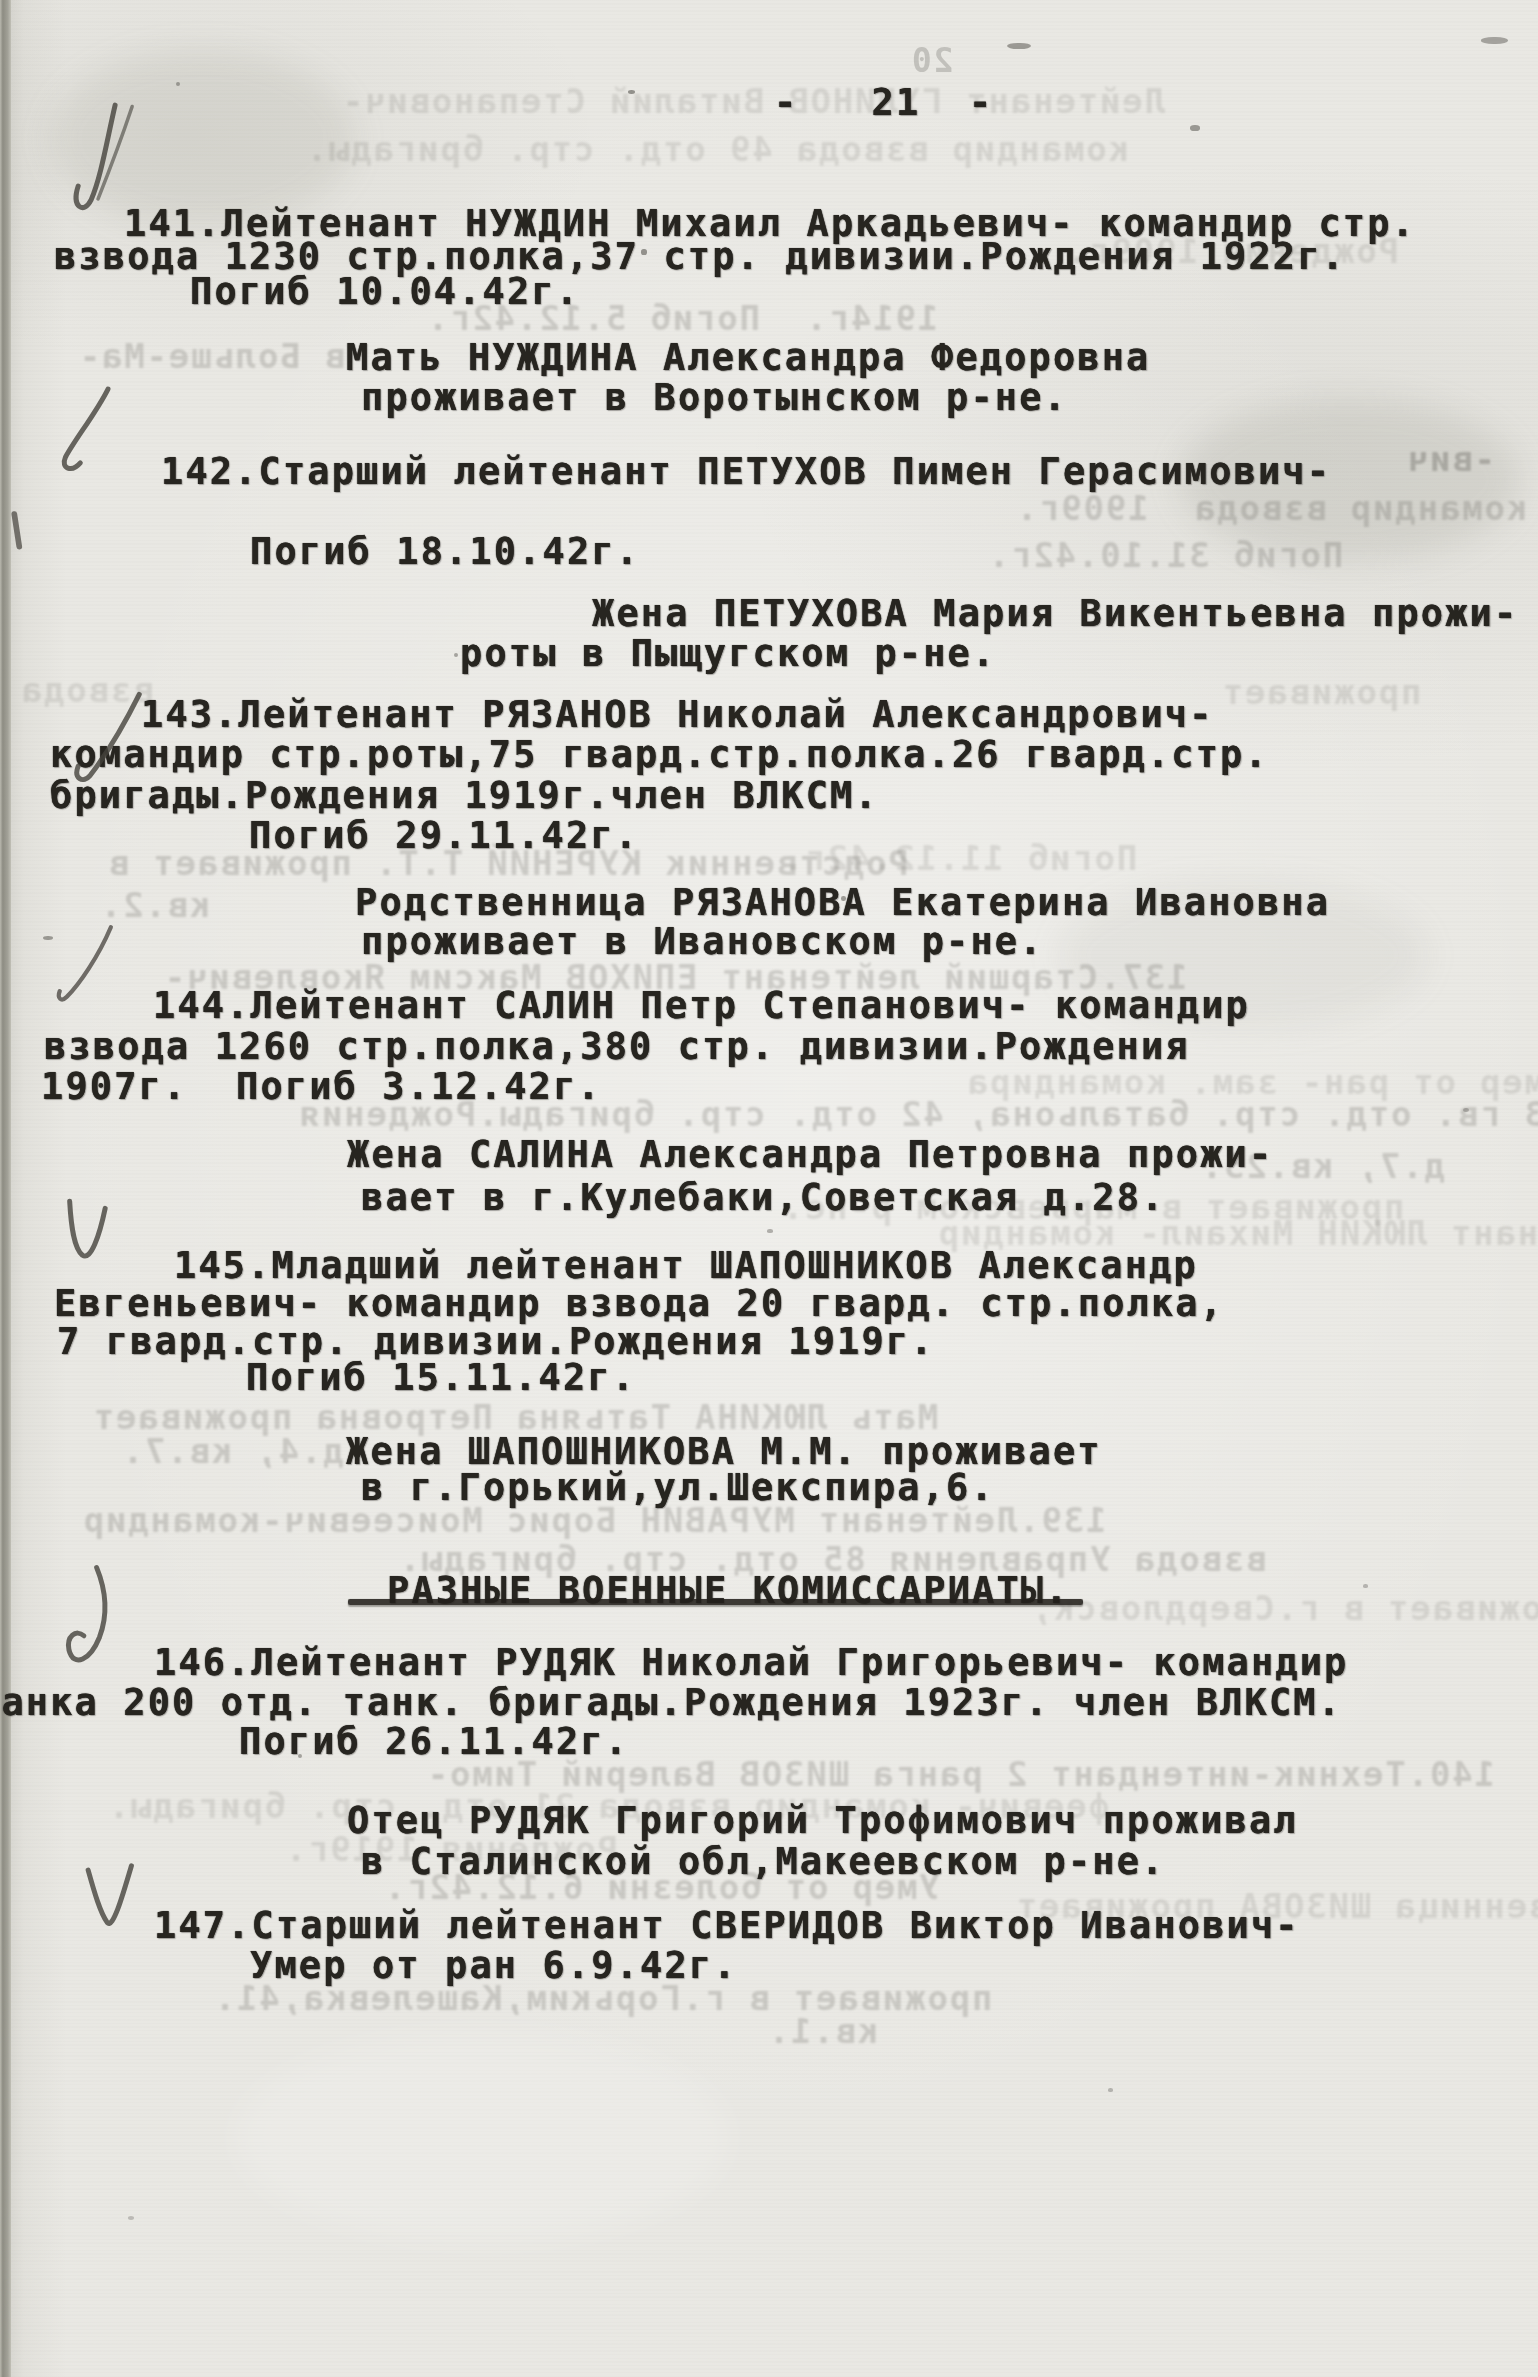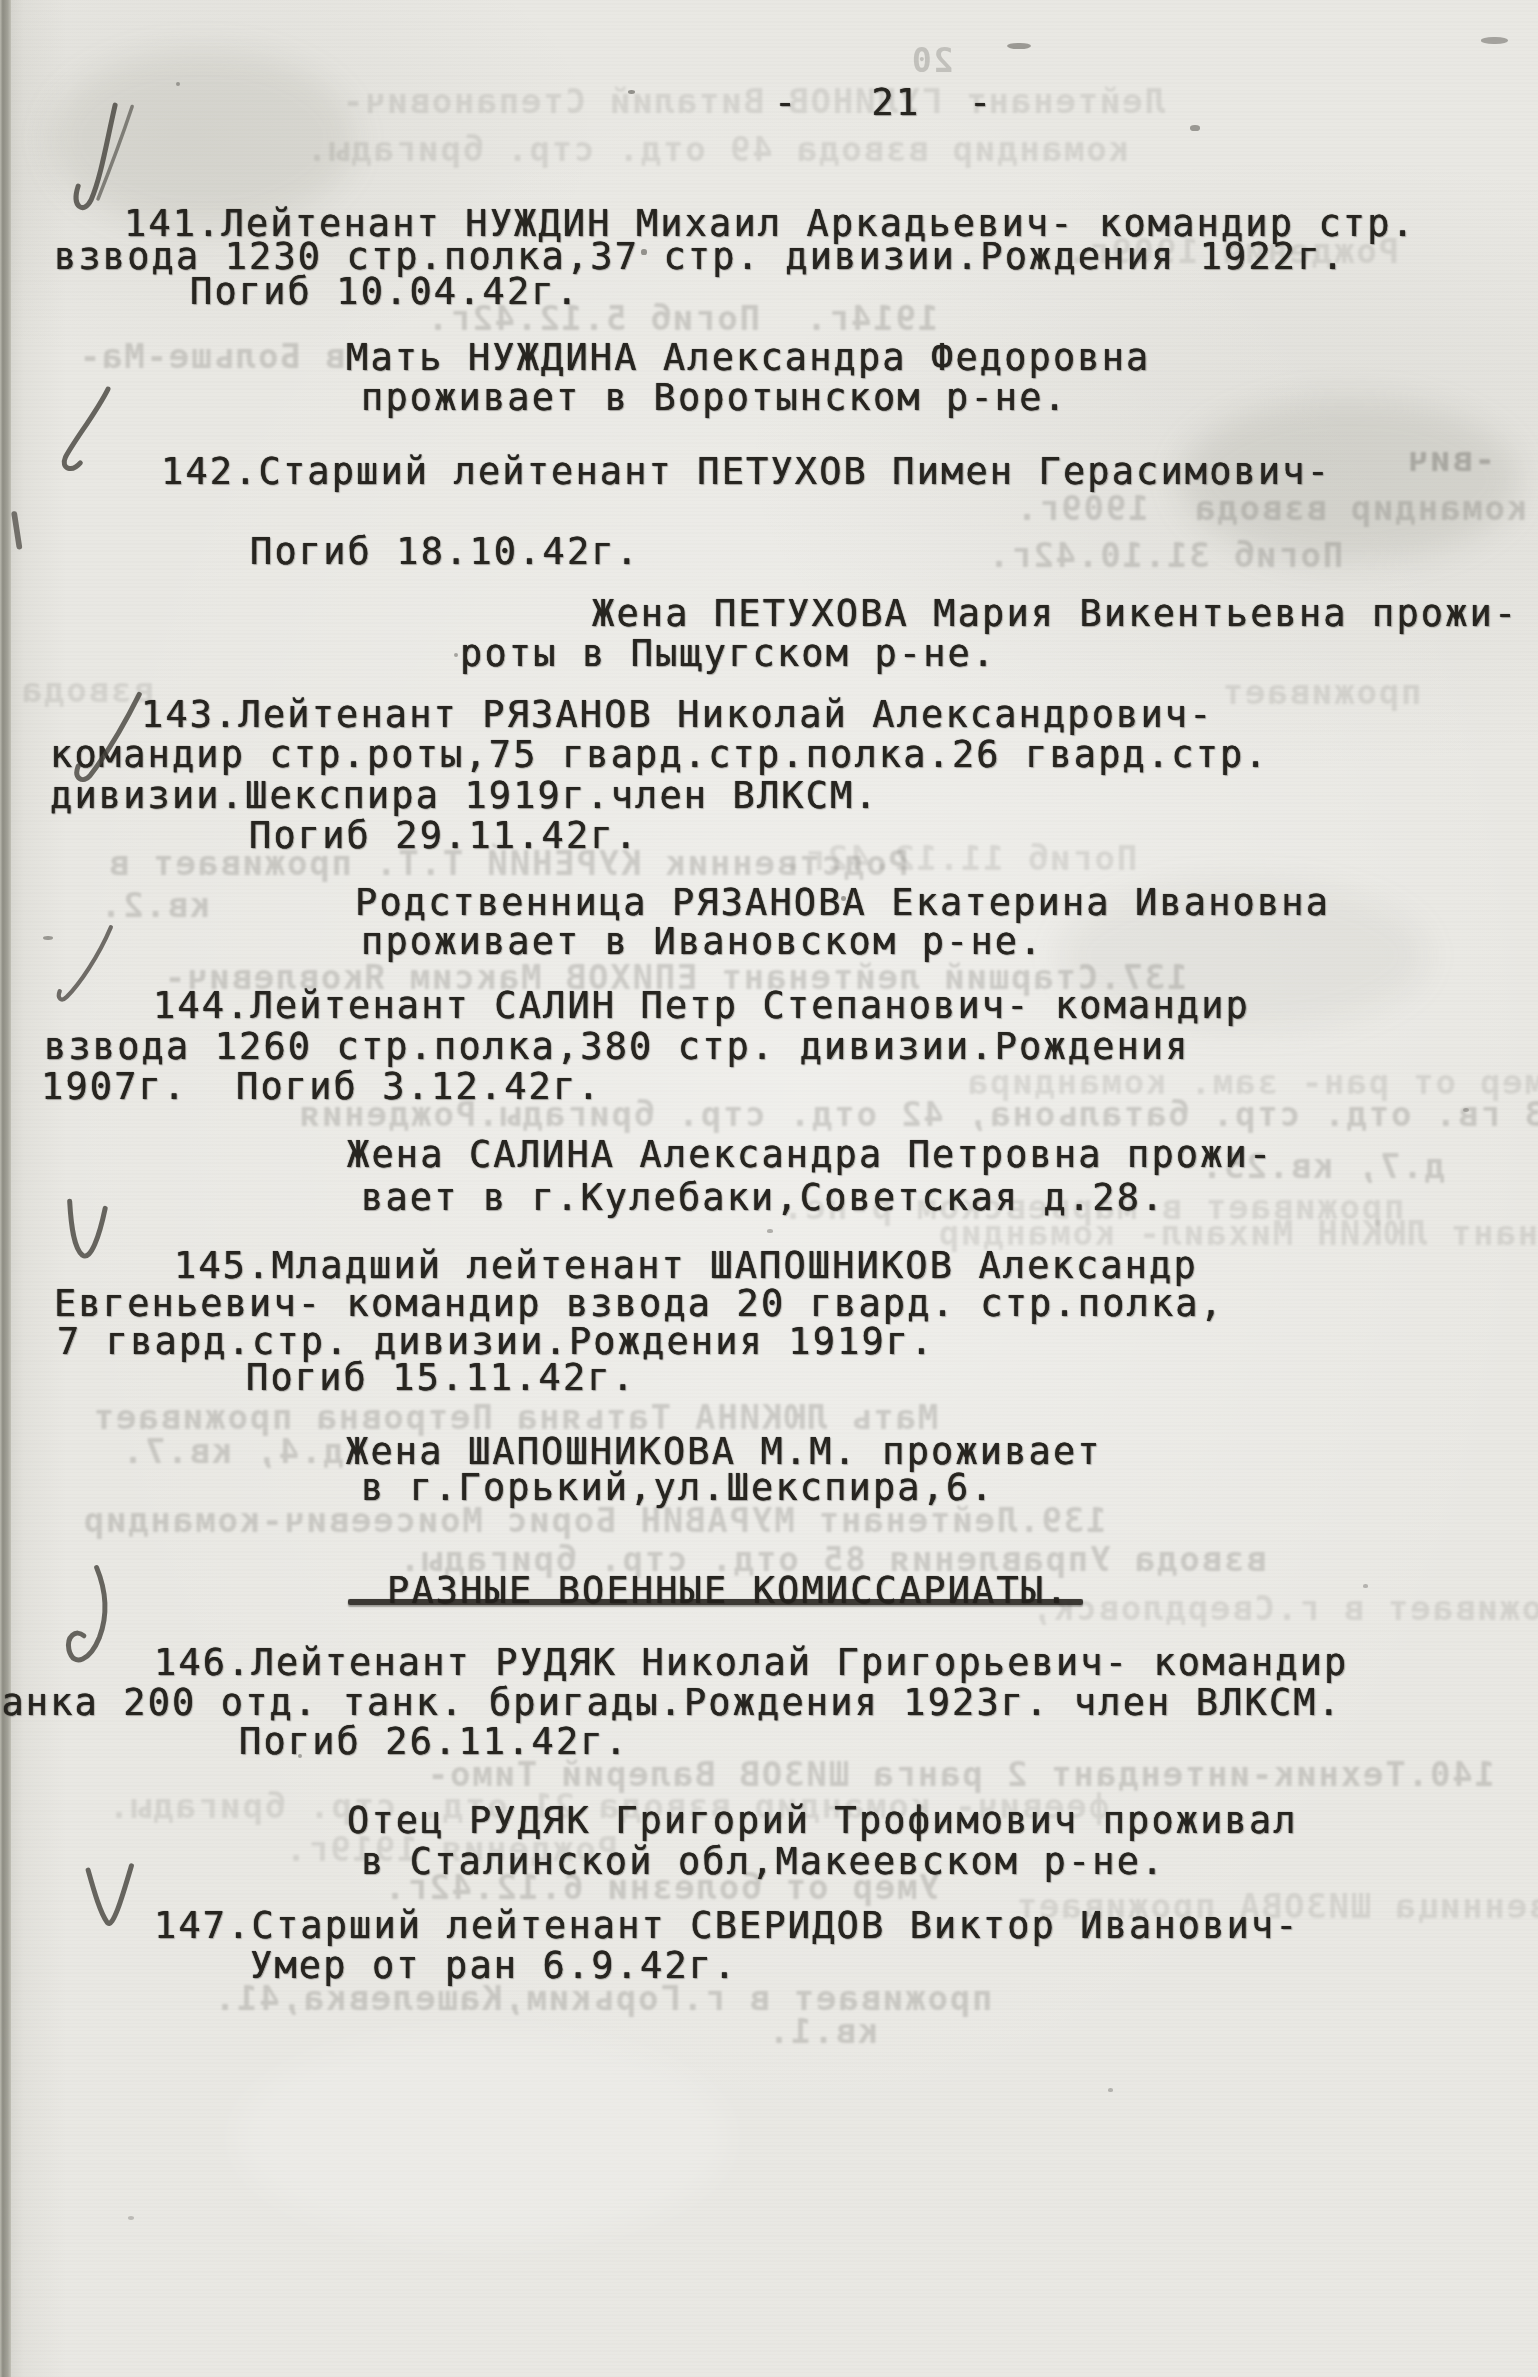--- a/index.html
+++ b/index.html
@@ -19,21 +19,21 @@
   }
   .edge{
     position:absolute;left:0;top:0;width:11.4px;height:100%;
     background:linear-gradient(90deg,#b9b8ae 0,#87867c 2.8px,#9d9c92 7.8px,#c3c2b8 11.4px);
     opacity:.9;
   }
   .blotch{position:absolute;border-radius:50%;filter:blur(15.6px);}
   
   .tl{
     position:absolute;white-space:pre;
-    font-weight:400;font-size:37px;line-height:1;letter-spacing:2.1px;
+    font-weight:700;font-size:37px;line-height:1;letter-spacing:2.1px;
     color:#272520;
     text-shadow:0 0 0.7px rgba(32,30,25,.95), 1.1px 0.9px 1.1px rgba(32,30,25,.30), -0.7px 0.4px 0.9px rgba(32,30,25,.22);
   }
   .hdr{letter-spacing:2.1px;}
   .rule{
     position:absolute;height:6.4px;
     background:rgba(35,32,27,.88);
     box-shadow:0 2.1px 1.4px rgba(35,32,27,.35), 0 0 0.7px rgba(35,32,27,.8);
     border-radius:2.1px;
   }
@@ -105,21 +105,21 @@
   <div class="tl" style="left:346px;top:339px">Мать НУЖДИНА Александра Федоровна</div>
   <div class="tl" style="left:361px;top:379px">проживает в Воротынском р-не.</div>
 
   <div class="tl" style="left:161px;top:453px">142.Старший лейтенант ПЕТУХОВ Пимен Герасимович-</div>
   <div class="tl" style="left:250px;top:533px">Погиб 18.10.42г.</div>
   <div class="tl" style="left:592px;top:595px">Жена ПЕТУХОВА Мария Викентьевна прожи-</div>
   <div class="tl" style="left:460px;top:635px">роты в Пыщугском р-не.</div>
 
   <div class="tl" style="left:141px;top:696px">143.Лейтенант РЯЗАНОВ Николай Александрович-</div>
   <div class="tl" style="left:50px;top:736px">командир стр.роты,75 гвард.стр.полка.26 гвард.стр.</div>
-  <div class="tl" style="left:50px;top:777px">дивизии.Шекспира 1919г.член ВЛКСМ.</div>
+  <div class="tl" style="left:50px;top:777px">бригады.Рождения 1919г.член ВЛКСМ.</div>
   <div class="tl" style="left:249px;top:817px">Погиб 29.11.42г.</div>
   <div class="tl" style="left:361px;top:923px">проживает в Ивановском р-не.</div>
   <div class="tl" style="left:355px;top:884px">Родственница РЯЗАНОВА Екатерина Ивановна</div>
 
   <div class="tl" style="left:153px;top:987px">144.Лейтенант САЛИН Петр Степанович- командир</div>
   <div class="tl" style="left:44px;top:1028px">взвода 1260 стр.полка,380 стр. дивизии.Рождения</div>
   <div class="tl" style="left:41px;top:1068px">1907г.  Погиб 3.12.42г.</div>
   <div class="tl" style="left:347px;top:1136px">Жена САЛИНА Александра Петровна прожи-</div>
   <div class="tl" style="left:361px;top:1179px">вает в г.Кулебаки,Советская д.28.</div>
 

